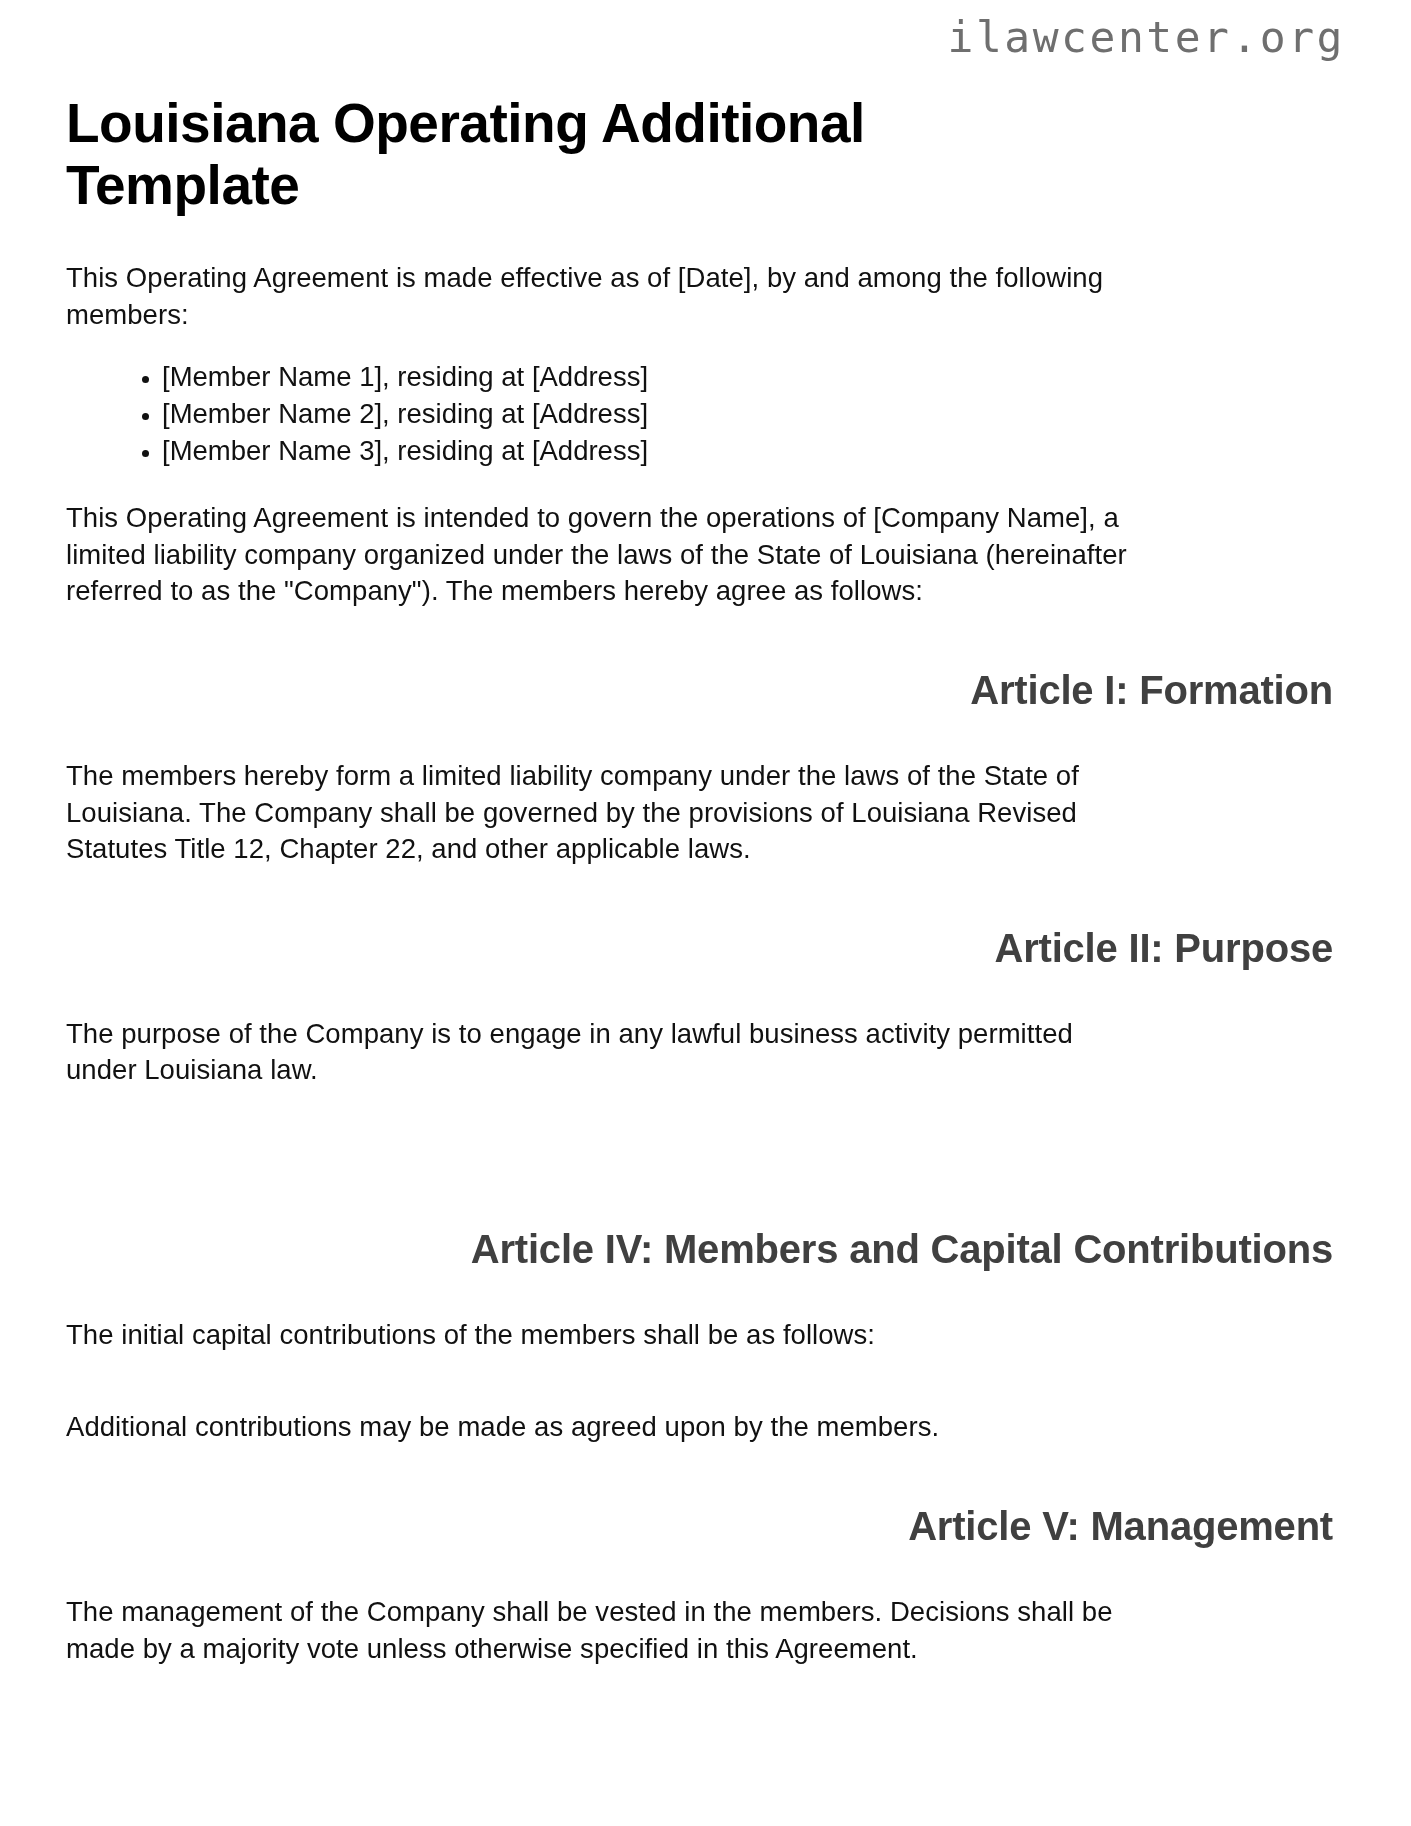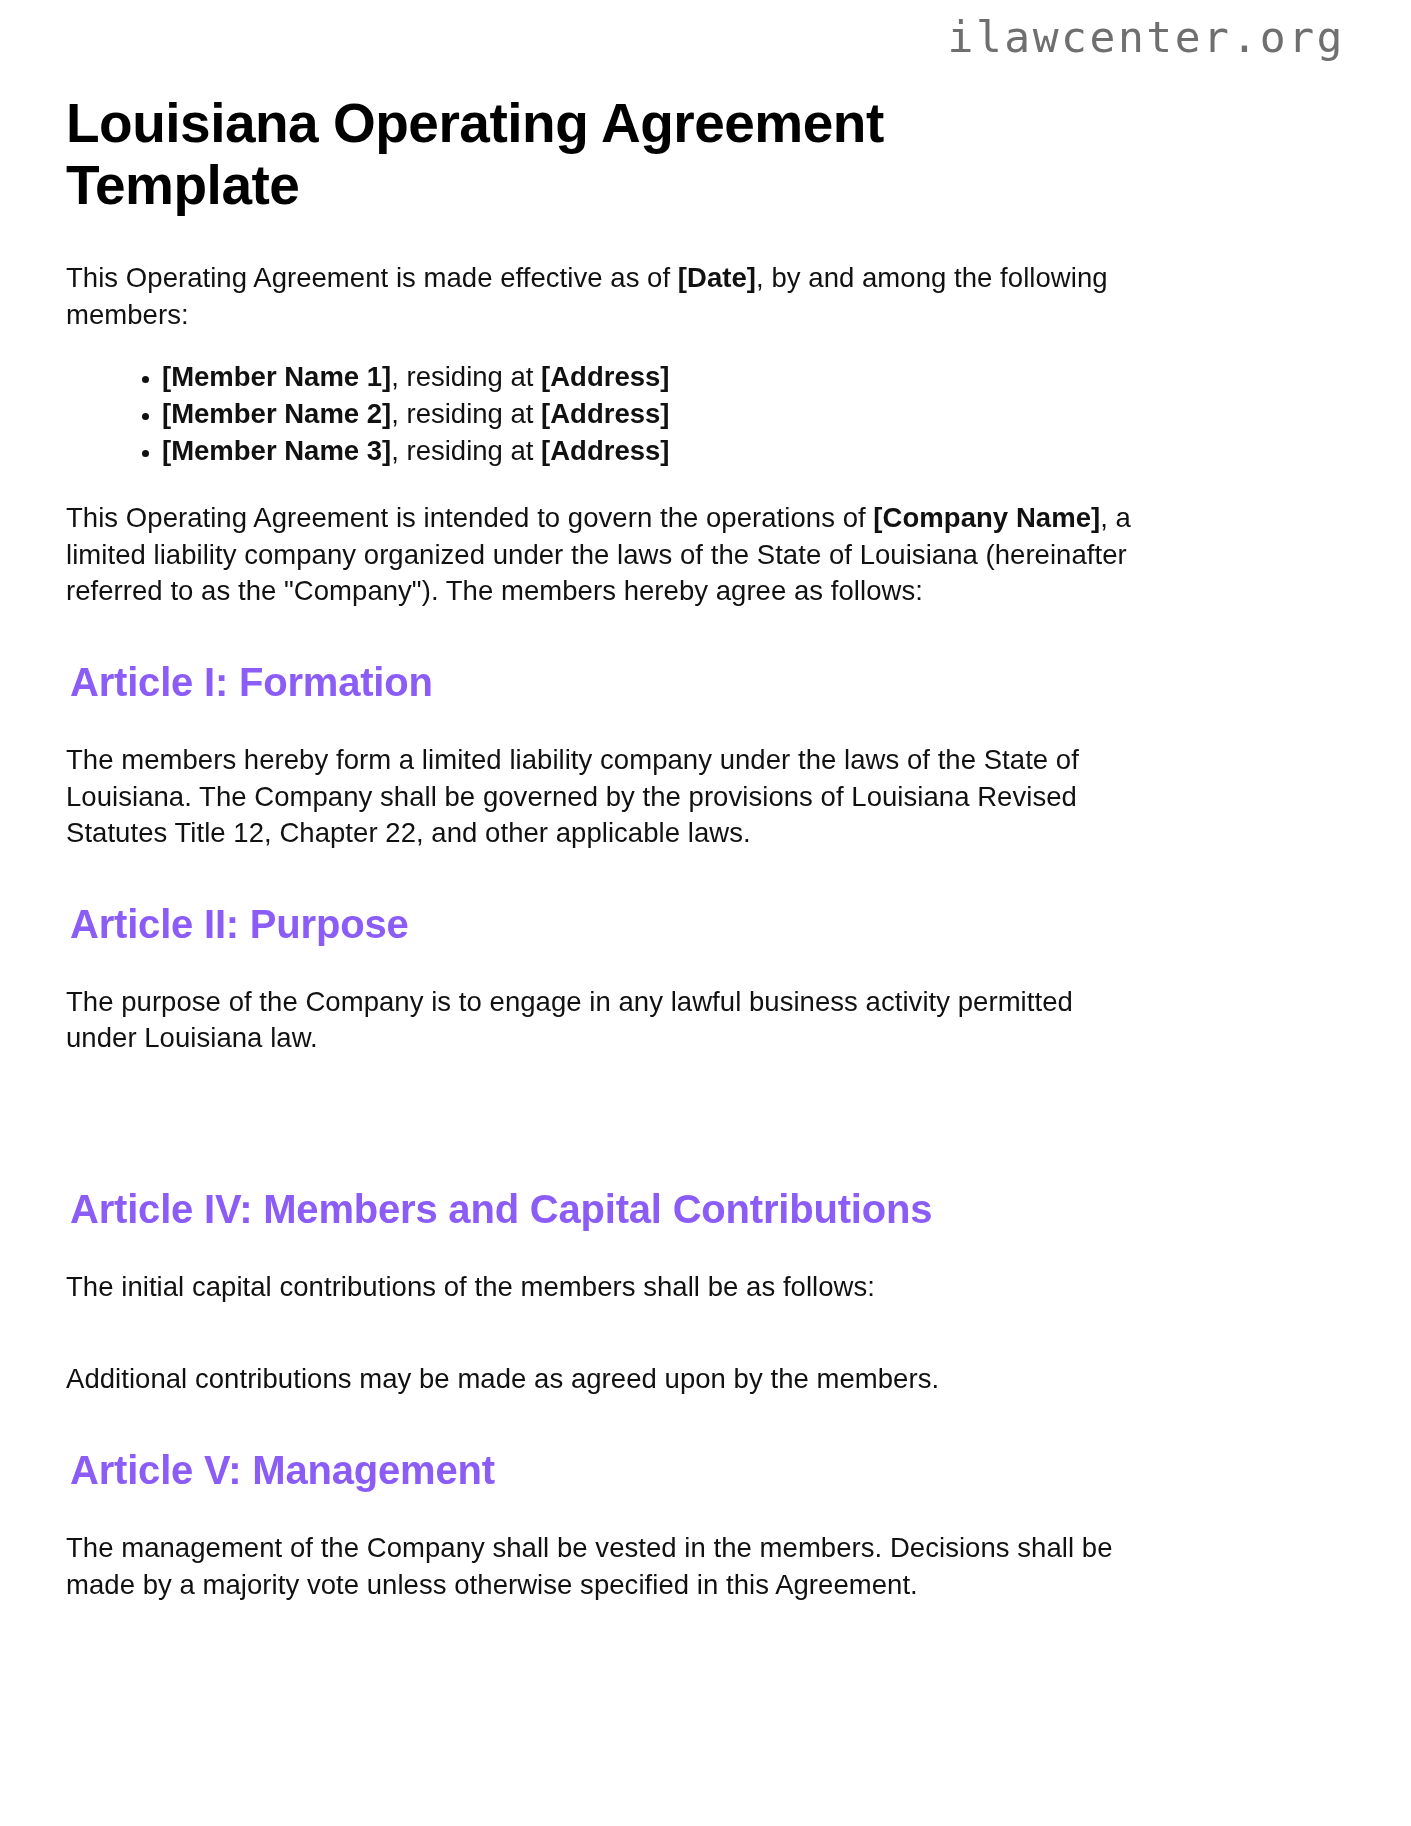--- a/index.html
+++ b/index.html
@@ -70,23 +70,24 @@
   .gap-before-h2 { height: 46px; }
   .gap-after-h2 { height: 34px; }
   .gap-para { height: 30px; }
 
   
   h2.article-heading {
     font-family: "Liberation Sans Narrow", "Liberation Sans", sans-serif;
     font-size: 40px;
     font-weight: 700;
     line-height: 1.1;
-    margin: 4px;
+    margin: 12px;
     letter-spacing: -0.2px;
-    color: #8b5cf6;
+    color: #404040;
+    text-align: right;
   }
 
   
   ul.member-list,
   ol.contrib-list {
     margin: 0;
     padding: 0 0 0 96px;
     font-size: 27.5px;
     line-height: 1.345;
     color: #111111;
@@ -95,32 +96,32 @@
   ol.contrib-list { list-style-type: decimal; }
 
   ul.member-list li,
   ol.contrib-list li {
     margin: 0;
     padding: 0;
   }
   ul.member-list li::marker { font-size: 0.8em; }
   ol.contrib-list li::marker { font-weight: 400; }
 
-  b, strong { font-weight: 700; }
+  b, strong { font-weight: 400; }
 </style>
 </head>
 <body>
 
 <div class="page">
 
   <div class="watermark-row">
     <div class="watermark">ilawcenter.org</div>
   </div>
 
-  <h1 class="doc-title">Louisiana Operating Agreement Template</h1>
+  <h1 class="doc-title">Louisiana Operating Additional Template</h1>
 
   <div class="gap-intro"></div>
 
   <p class="body-text">
     <span>This Operating Agreement is made effective as of </span><b>[Date]</b><span>, by and among the following members:</span>
   </p>
 
   <div class="gap-small"></div>
 
   <ul class="member-list">

